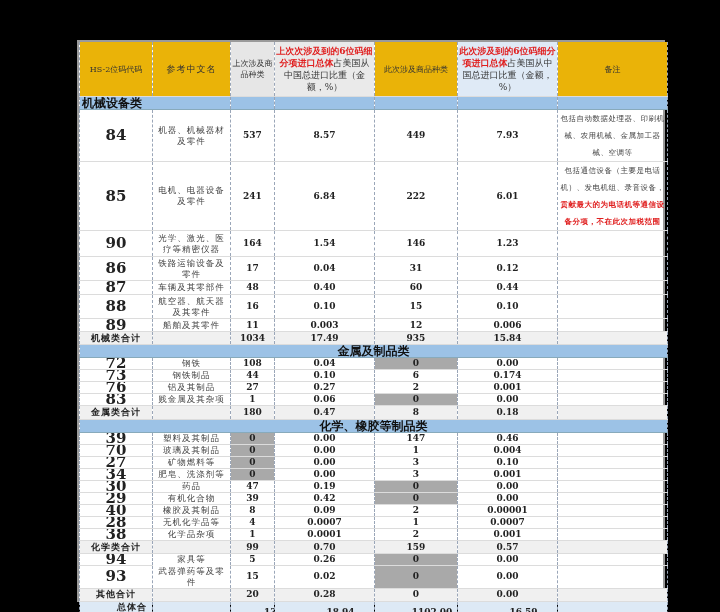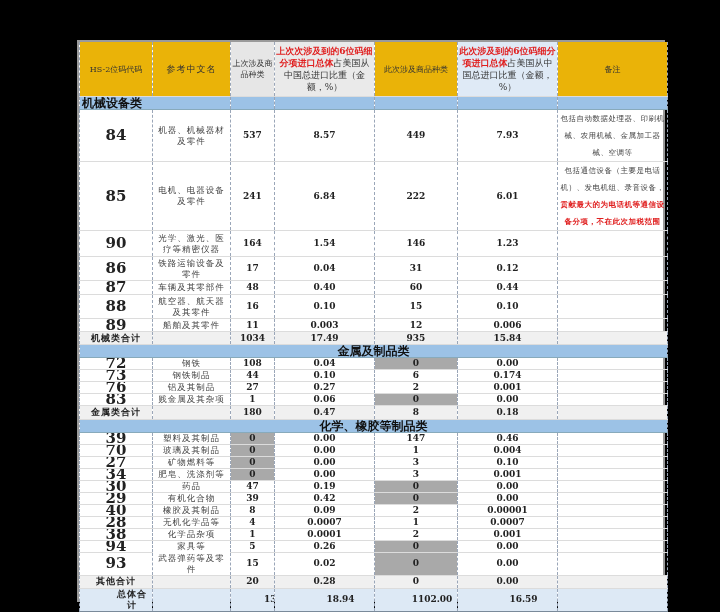--- a/index.html
+++ b/index.html
@@ -257,20 +257,29 @@
     </tr>
     <tr style="height:12px;">
       <td class="code">38</td>
       <td class="name">化学品杂项</td>
       <td class="num">1</td>
       <td class="num">0.0001</td>
       <td class="num">2</td>
       <td class="num">0.001</td>
       <td></td>
     </tr>
+    <tr class="sub" style="height:13px;">
+      <td class="sublabel">化学类合计</td>
+      <td></td>
+      <td>99</td>
+      <td>0.70</td>
+      <td>159</td>
+      <td>0.57</td>
+      <td></td>
+    </tr>
 
     <tr style="height:12px;">
       <td class="code">94</td>
       <td class="name" style="border-bottom:none;">家具等</td>
       <td class="num">5</td>
       <td class="num">0.26</td>
       <td class="num gray">0</td>
       <td class="num">0.00</td>
       <td></td>
     </tr>

